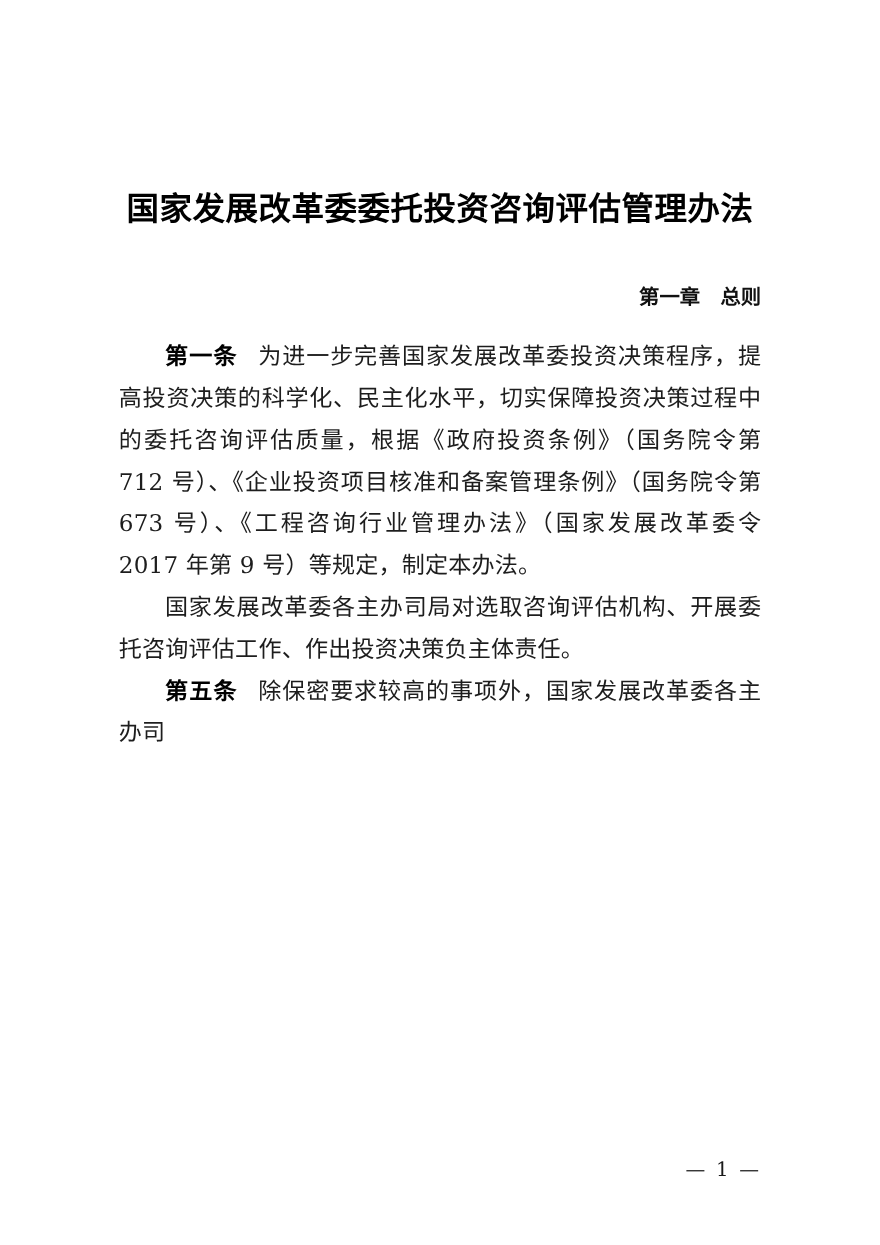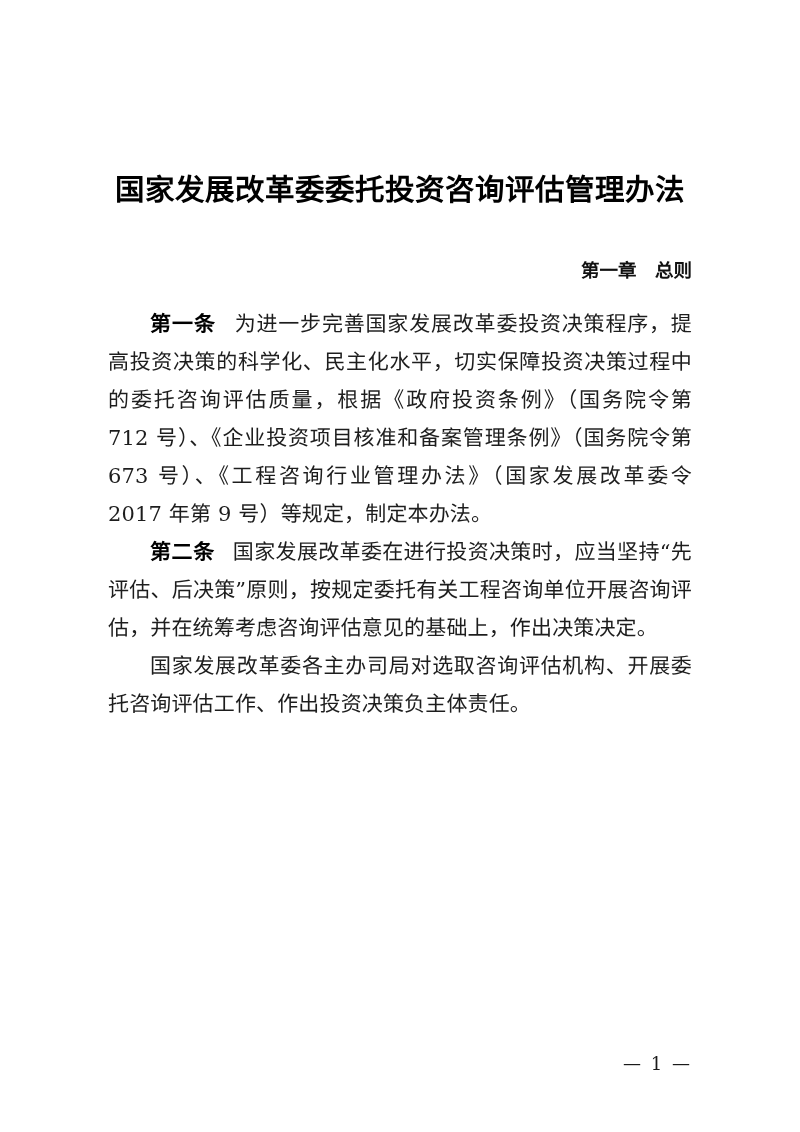--- a/index.html
+++ b/index.html
@@ -109,29 +109,29 @@
     <h1 class="doc-title">国家发展改革委委托投资咨询评估管理办法</h1>
 
     <h2 class="chapter-heading">第一章　总则</h2>
 
     <div class="body-block">
 
       <p class="para">
         <span class="art-label">第一条</span><span class="art-gap"></span><span>为进一步完善国家发展改革委投资决策程序，提高投资决策的科学化、民主化水平，切实保障投资决策过程中的委托咨询评估质量，根据《政府投资条例》（国务院令第 712 号）、《企业投资项目核准和备案管理条例》（国务院令第 673 号）、《工程咨询行业管理办法》（国家发展改革委令 2017 年第 9 号）等规定，制定本办法。</span>
       </p>
 
-      <p class="para">
-        <span class="art-label">第二条</span><span class="art-gap"></span><span>国家发展改革委在进行投资决策时，应当坚持“先评估、后决策”原则，按规定委托有关工程咨询单位开展咨询评估，并在统筹考虑咨询评估意见的基础上，作出决策决定。</span>
-      </p>
 
 
 
       <p class="para">
         <span>国家发展改革委各主办司局对选取咨询评估机构、开展委托咨询评估工作、作出投资决策负主体责任。</span>
       </p>
 
+      <p class="para">
+        <span class="art-label">第五条</span><span class="art-gap"></span><span>除保密要求较高的事项外，国家发展改革委各主办司</span>
+      </p>
 
     </div>
   </div>
 
   <div class="page-number">— 1 —</div>
 
 </div>
 
 </body></html>

